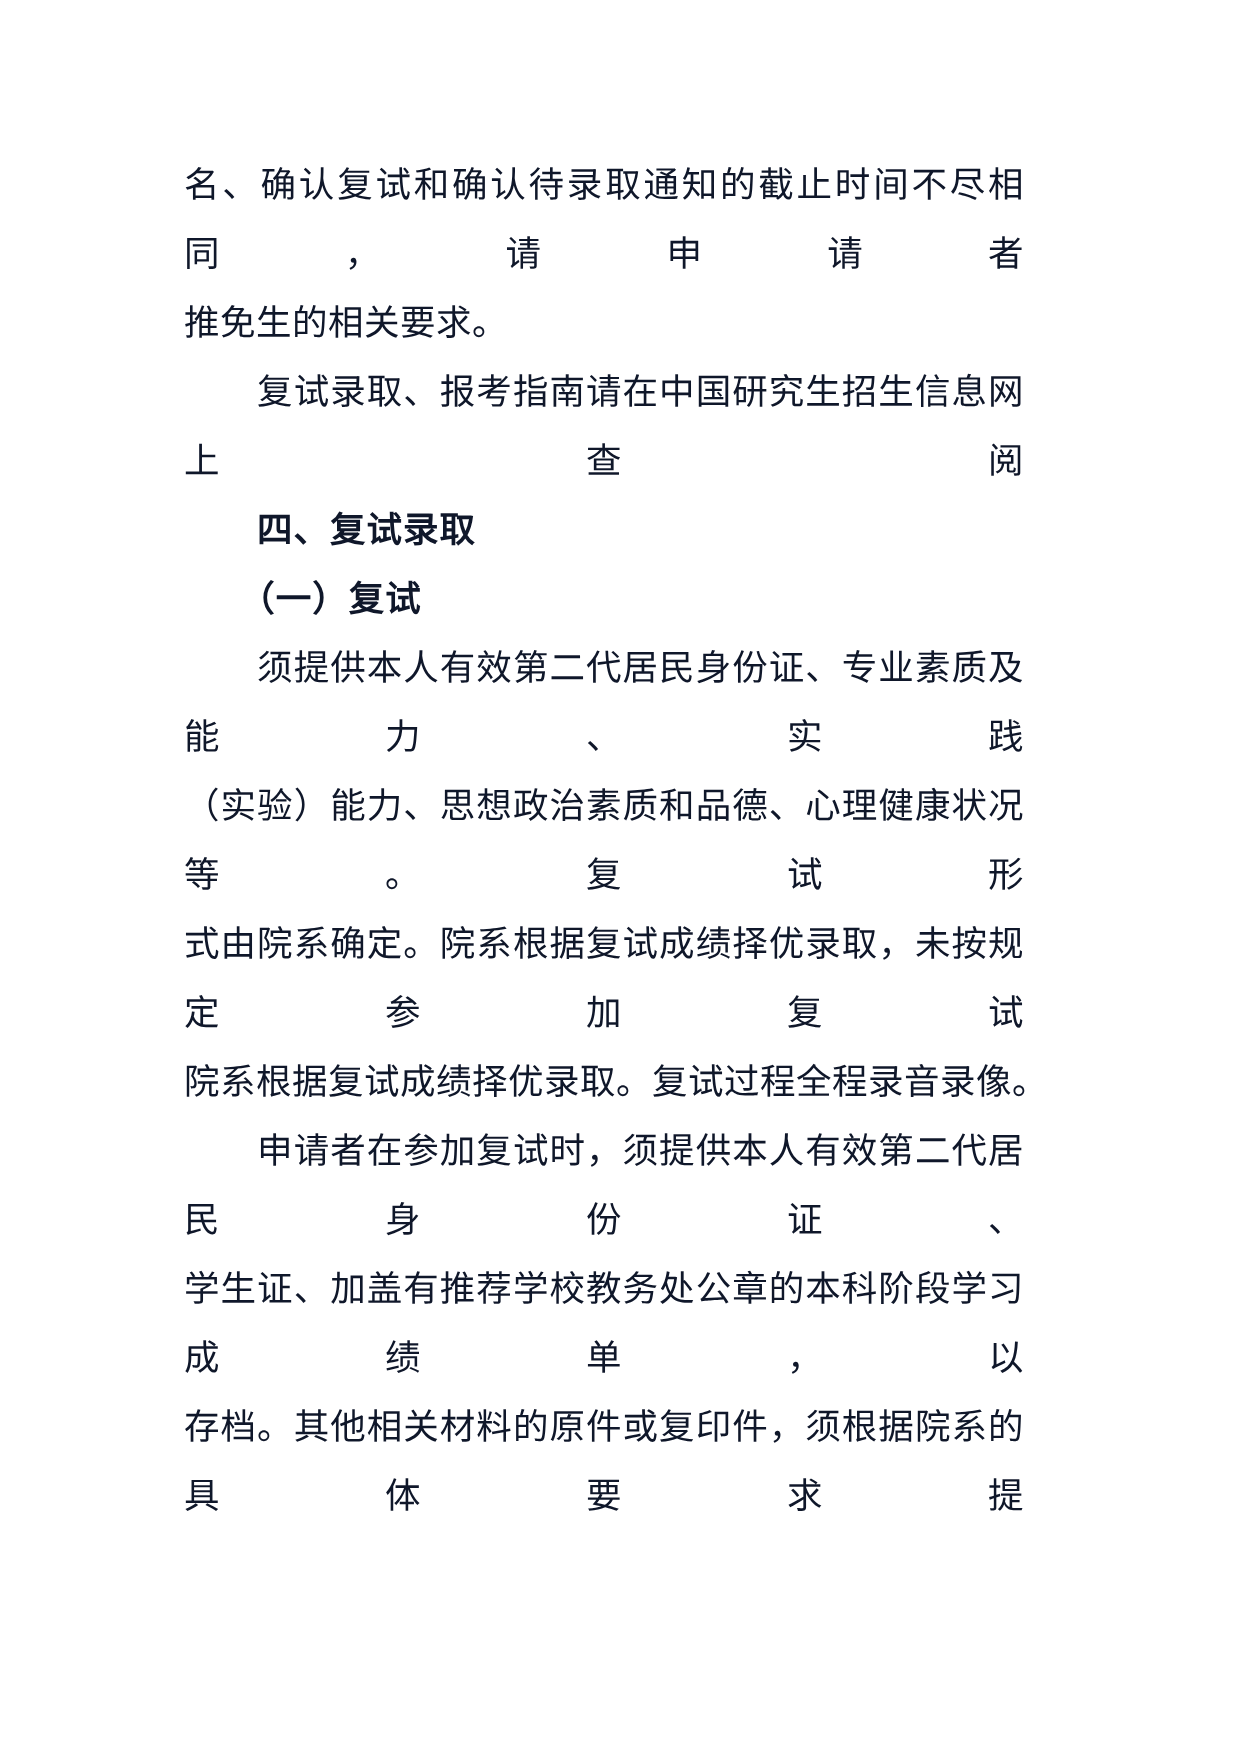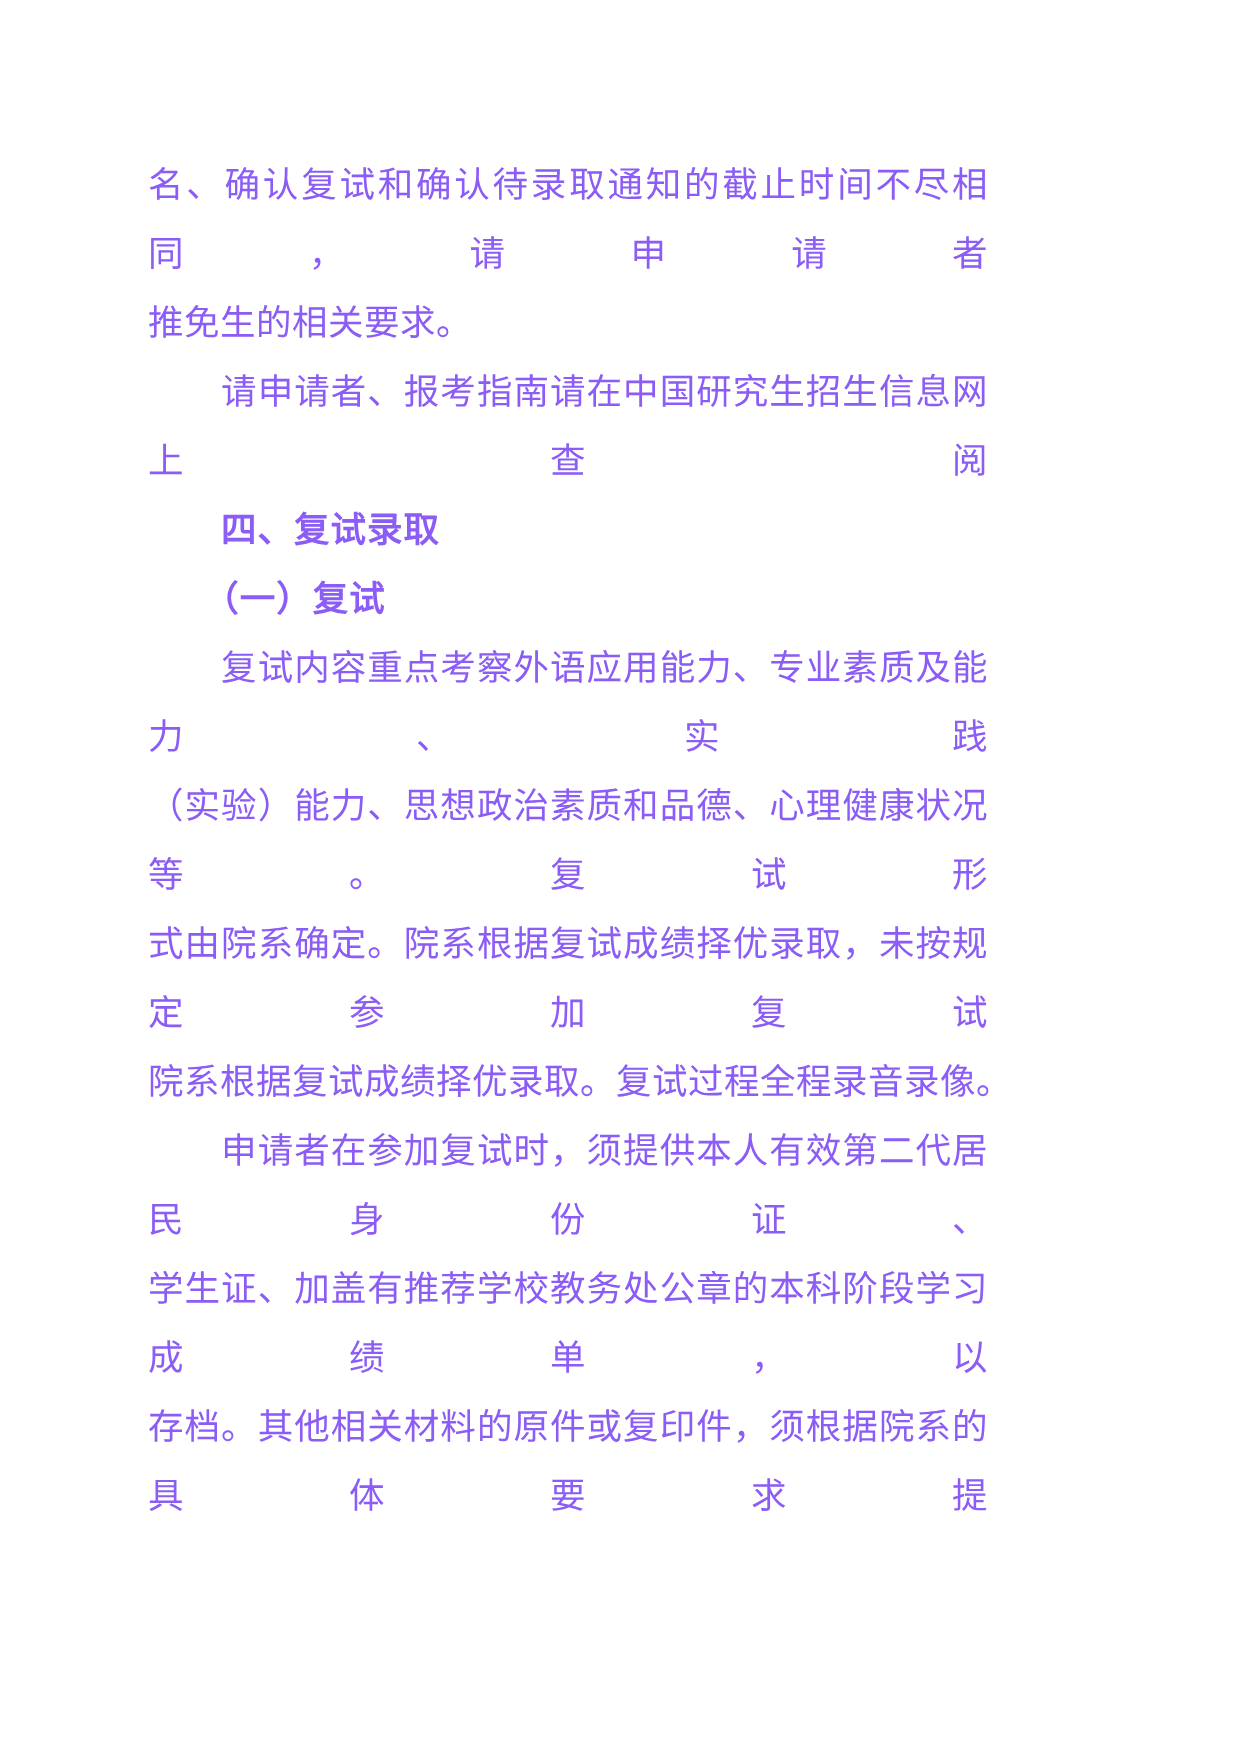--- a/index.html
+++ b/index.html
@@ -32,23 +32,24 @@
   .para {
     margin: 0;
     padding: 0;
   }
   .line {
     display: block;
     font-size: 35.5px;
     line-height: 69px;
     letter-spacing: 0.5px;
     white-space: pre;
-    color: #8b5cf6;
+    color: #0f172a;
     font-family: "DejaVu Serif", "Liberation Serif", serif;
     font-weight: 400;
+    margin-left: 36px;
   }
   
   .line.justify {
     text-align: justify;
     text-align-last: justify;
     white-space: normal;
     width: 840px;
   }
   .line.last {
     text-align: center;
@@ -76,30 +77,30 @@
 </head>
 <body>
 
 <div class="page">
   <div class="doc-body">
       <div class="para ">
         <div class="line justify">名、确认复试和确认待录取通知的截止时间不尽相同，请申请者</div>
         <div class="line last">推免生的相关要求。</div>
       </div>
       <div class="para ">
-        <div class="line justify">　　请申请者、报考指南请在中国研究生招生信息网上查阅</div>
+        <div class="line justify">　　复试录取、报考指南请在中国研究生招生信息网上查阅</div>
       </div>
       <div class="para heading-1">
         <div class="line last">　　四、复试录取</div>
       </div>
       <div class="para heading-2">
         <div class="line last">　　（一）复试</div>
       </div>
       <div class="para ">
-        <div class="line justify">　　复试内容重点考察外语应用能力、专业素质及能力、实践</div>
+        <div class="line justify">　　须提供本人有效第二代居民身份证、专业素质及能力、实践</div>
         <div class="line justify">（实验）能力、思想政治素质和品德、心理健康状况等。复试形</div>
         <div class="line justify">式由院系确定。院系根据复试成绩择优录取，未按规定参加复试</div>
         <div class="line last">院系根据复试成绩择优录取。复试过程全程录音录像。</div>
       </div>
       <div class="para ">
         <div class="line justify">　　申请者在参加复试时，须提供本人有效第二代居民身份证、</div>
         <div class="line justify">学生证、加盖有推荐学校教务处公章的本科阶段学习成绩单，以</div>
         <div class="line justify">存档。其他相关材料的原件或复印件，须根据院系的具体要求提</div>
       </div>
     </div>

